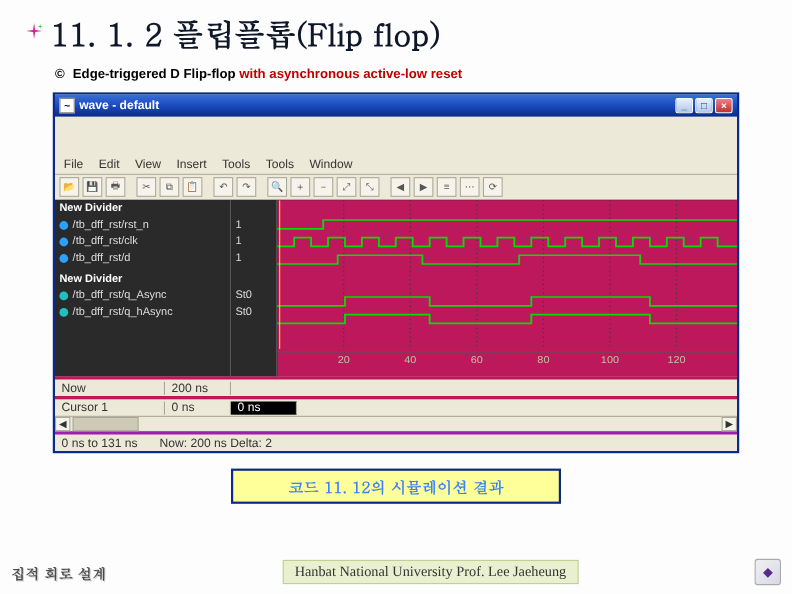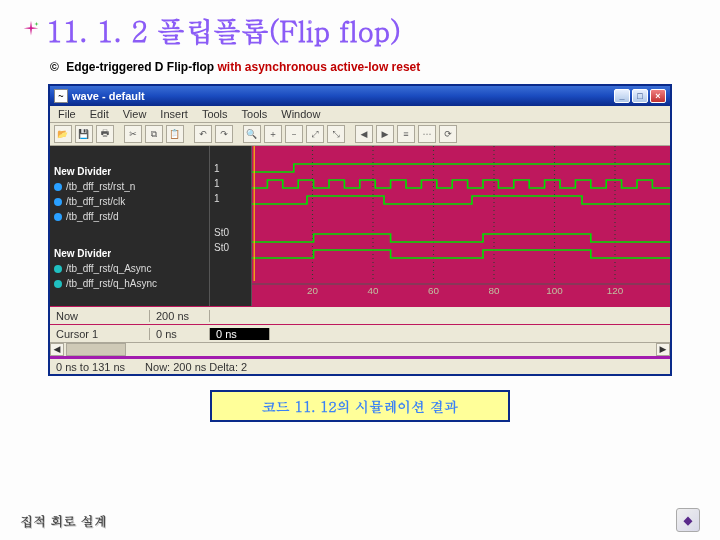--- a/index.html
+++ b/index.html
@@ -16,21 +16,21 @@
   }
   .title-row {
     display: flex;
     align-items: center;
     gap: 4px;
   }
   .bullet-icon svg { display: block; }
   .title {
     font-size: 28px;
     font-weight: bold;
-    color: #8b5cf6;
+    color: #0f172a;
     font-family: "Batang", "Times New Roman", serif;
   }
   .subtitle-row {
     margin: 10px 0 10px 30px;
     font-size: 12px;
     font-weight: bold;
   }
   .sub-sym { color: #000; margin-right: 4px; }
   .sub-black { color: #000; }
   .sub-red { color: #c00000; }
@@ -61,21 +61,21 @@
   .win-btn {
     width: 16px; height: 14px;
     background: linear-gradient(to bottom,#e8f0ff,#b0c8e8);
     border: 1px solid #fff; border-radius: 2px;
     display:flex;align-items:center;justify-content:center;
     font-size: 9px; color:#1a3a7a; font-weight:bold;
   }
   .win-btn.close { background: linear-gradient(to bottom,#f08080,#c03030); color:#fff;}
   .menubar {
     display: flex; gap: 14px; padding: 2px 8px;
-    background:#ece9d8; border-bottom:1px solid #aca899; color:#333;
+    background:#ece9d8; border-bottom:1px solid #aca899; color:#333;margin-top:36px;
   }
   .menubar span { font-size: 11px; }
   .toolbars {
     background:#ece9d8; padding:2px 4px;
     border-bottom:1px solid #aca899;
     display:flex; gap:3px; flex-wrap:wrap; align-items:center;
   }
   .tbtn {
     width:18px;height:18px;border:1px solid #aca899;background:#f5f3ea;
     display:flex;align-items:center;justify-content:center;font-size:9px;color:#555;
@@ -97,32 +97,32 @@
   }
   .val-panel {
     width: 42px;
     background:#2a2a2a;
     border-right:1px solid #555;
     color:#ddd;
     font-size:10px;
     display:flex;flex-direction:column;
   }
   .sig-row{height:15px;display:flex;align-items:center;padding:0 4px;white-space:nowrap;overflow:hidden;}
-  .sig-row.divider{color:#fff;font-weight:bold;margin-top:18px;}
+  .sig-row.divider{color:#fff;font-weight:bold;}
   .sig-dot{width:8px;height:8px;border-radius:50%;background:#2aa0ff;margin-right:4px;flex-shrink:0;}
   .sig-dot.cyan{background:#20c0c0;}
   .wave-panel{flex:1;position:relative;background:#be185d;}
   .wave-svg{width:100%;height:100%;display:block;}
   .wave-scroll{height:14px;background:#ece9d8;border-top:1px solid #aca899;display:flex;}
   .wave-scroll .arrow{width:14px;border:1px solid #aca899;background:#f5f3ea;text-align:center;font-size:9px;}
   .wave-scroll .thumb{width:60px;background:#cfcab7;border:1px solid #aca899;margin-left:2px;}
   .wave-scroll .track{flex:1;}
 
   .bottom-bars{background:#ece9d8;font-size:11px;color:#333;}
-  .brow{display:flex;border-top:1px solid #be185d;height:18px;align-items:center;justify-content:center;}
+  .brow{display:flex;border-top:3px solid #be185d;height:18px;align-items:center;justify-content:center;}
   .blabel{width:100px;padding:0 6px;border-right:1px solid #aca899;}
   .bv1{width:60px;padding:0 6px;border-right:1px solid #aca899;}
   .bv2{width:60px;padding:0 6px;background:#000;color:#fff;border-right:1px solid #aca899;}
   .status{display:flex;border-top:3px solid #a21caf;height:18px;align-items:center;padding:0 6px;gap:20px;}
 
   .caption-box{
     margin: 14px auto 0 auto;
     width: 300px;
     border: 2px solid #0a2a8a;
     background:#ffff99;
@@ -131,21 +131,21 @@
     font-size:14px;
     font-weight:bold;
     color:#3b82f6;
     font-family:"Batang","Times New Roman",serif;
   }
 
   .footer{
     position:absolute;
     bottom:8px;left:0;right:0;
     display:flex;align-items:center;justify-content:space-between;
-    padding:0 20px;
+    padding:0 10px;
     font-size:13px;
   }
   .footer-left{
     font-weight:bold;
     color:#4a4a4a;
     text-shadow:1px 1px 0 #ccc;
     font-family:"Batang",serif;
   }
   .footer-mid{
     background:#e8f0d0;
@@ -329,14 +329,15 @@
         <span>Now: 200 ns  Delta: 2</span>
       </div>
     </div>
   </div>
 
   <div class="caption-box">코드 11. 12의 시뮬레이션 결과</div>
 </div>
 
 <div class="footer">
   <span class="footer-left">집적 회로 설계</span>
+  <span class="footer-mid">Hanbat National University Prof. Lee Jaeheung</span>
   <span class="footer-logo">◆</span>
 </div>
 
 </body></html>

